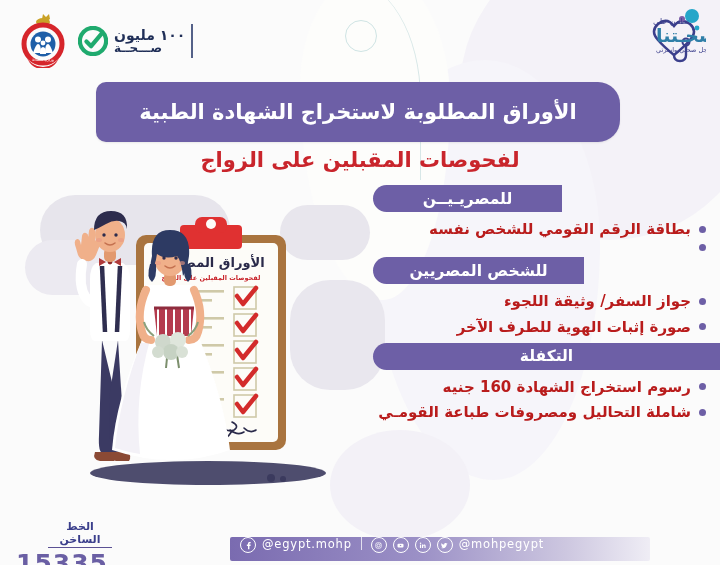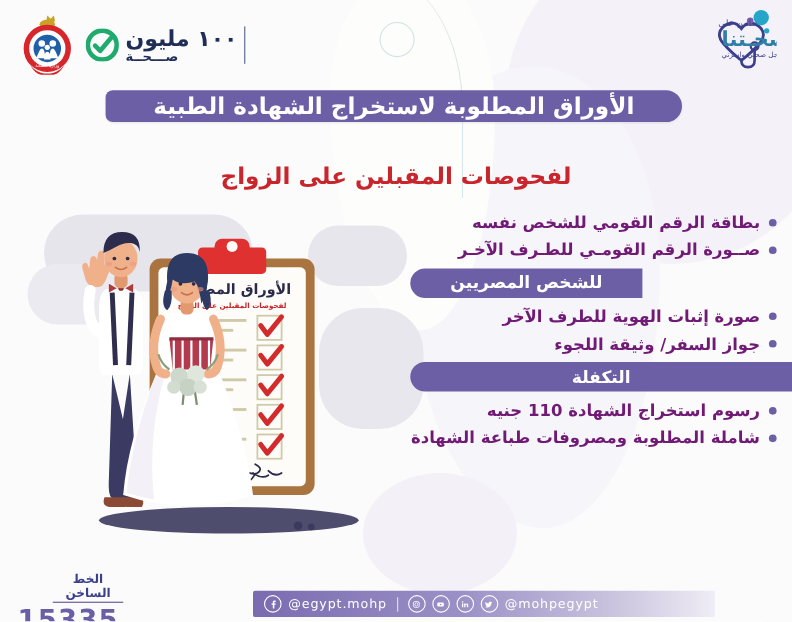--- a/index.html
+++ b/index.html
@@ -74,30 +74,30 @@
     background: #f3f1f7;
   }
 
   
   .header { position:absolute; top:0; left:0; right:0; height:78px; }
 
   .mohp-logo { position:absolute; left:16px; top:12px; width:54px; height:56px; }
   .hundred-million { position:absolute; left:78px; top:20px; height:42px; display:flex; align-items:center; gap:6px; }
   .hm-divider { width:1.5px; height:34px; background:#2a3b6b; opacity:.8; }
   .hm-text { display:flex; flex-direction:column; align-items:flex-end; line-height:1.0; color:#1f2e57; }
-  .hm-line1 { font-size:20px; font-weight:bold; letter-spacing:.5px; }
+  .hm-line1 { font-size:14px; font-weight:bold; letter-spacing:.5px; }
   .hm-line2 { font-size:12px; font-weight:bold; letter-spacing:2px; }
   .hm-check { width:30px; height:30px; }
 
   .brand-logo { position:absolute; right:14px; top:6px; width:128px; height:58px; }
 
   
   .title-banner {
     position:absolute; left:96px; top:82px;
-    width: 524px; height: 29px;
+    width: 524px; height: 60px;
     background: #6d5fa6;
     border-radius: 10px 22px 22px 10px;
     display:flex; align-items:center; justify-content:center;
     box-shadow: 0 1px 2px rgba(0,0,0,.08);
   }
   .title-banner .txt {
     color:#ffffff; font-size:21px; font-weight:bold; letter-spacing:0px;
     white-space:nowrap;
   }
   .subtitle {
@@ -119,21 +119,21 @@
     letter-spacing:.3px;
   }
   .sec-pill.w1 { margin-right: 158px; }
   .sec-pill.w2 { margin-right: 136px; }
   .sec-pill.w3 { }
 
   .sec-items { padding: 7px 14px 0 0; }
   .sec-item {
     display:flex; align-items:center; justify-content:flex-start;
     gap:8px; margin: 0 0 5px 0;
-    color:#701a75; font-size:15px; font-weight:bold;
+    color:#b91c1c; font-size:15px; font-weight:bold;
     white-space:nowrap;
   }
   .bullet {
     width:7px; height:7px; border-radius:50%;
     background:#6d5fa6; flex:0 0 auto;
   }
   .item-text { line-height:1.35; }
 
   
   .illus { position:absolute; left:58px; top:190px; width:320px; height:320px; }
@@ -148,21 +148,21 @@
   }
   .hotline .number {
     color:#6a5fa4; font-size:25px; font-weight:bold; letter-spacing:1px;
     margin-top:1px;
   }
   .social-bar {
     position:absolute; left:230px; top:537px;
     width: 400px; height:24px;
     background: linear-gradient(90deg, #7a6bb0 0%, #9b90c6 45%, #cdc7e0 80%, #efedf5 100%);
     border-radius:2px;
-    display:flex; align-items:center; gap:6px;
+    display:flex; gap:6px;
     padding: 0 10px;
     direction:ltr;
   }
   .social-bar .handle { color:#ffffff; font-size:11.5px; letter-spacing:.8px; }
   .social-bar .sep { width:1px; height:13px; background:#ffffff; opacity:.75; margin:0 3px; }
   .sic { width:14px; height:14px; border-radius:50%; border:1.3px solid #fff; display:flex; align-items:center; justify-content:center; }
   .sic svg { display:block; }
 </style>
 </head>
 <body>
@@ -229,56 +229,56 @@
   </div>
 
   <div class="title-banner">
     <span class="txt">الأوراق المطلوبة لاستخراج الشهادة الطبية</span>
   </div>
   <div class="subtitle">لفحوصات المقبلين على الزواج</div>
 
   <div class="sections">
 
     <div class="section">
+      <div class="sec-pill w1">للمصريـيــن</div>
       <div class="sec-items">
         <div class="sec-item">
           <span class="bullet"></span>
           <span class="item-text">بطاقة الرقم القومي للشخص نفسه</span>
         </div>
         <div class="sec-item">
           <span class="bullet"></span>
-          <span class="item-text">صــورة الرقم القومـي للطـرف الآخـر</span>
         </div>
       </div>
     </div>
 
     <div class="section">
       <div class="sec-pill w2">للشخص المصريين</div>
       <div class="sec-items">
         <div class="sec-item">
           <span class="bullet"></span>
+          <span class="item-text">جواز السفر/ وثيقة اللجوء</span>
+        </div>
+        <div class="sec-item">
+          <span class="bullet"></span>
           <span class="item-text">صورة إثبات الهوية للطرف الآخر</span>
-        </div>
-        <div class="sec-item">
-          <span class="bullet"></span>
-          <span class="item-text">جواز السفر/ وثيقة اللجوء</span>
         </div>
       </div>
     </div>
 
     <div class="section">
       <div class="sec-pill w3">التكفلة</div>
       <div class="sec-items">
         <div class="sec-item">
           <span class="bullet"></span>
-          <span class="item-text">رسوم استخراج الشهادة 110 جنيه</span>
-        </div>
-        <div class="sec-item">
-          <span class="bullet"></span>
-          <span class="item-text">شاملة المطلوبة ومصروفات طباعة الشهادة</span>
+          <span class="item-text">رسوم استخراج الشهادة 160 جنيه</span>
+        </div>
+        <div class="sec-item">
+          <span class="bullet"></span>
+          <span class="item-text">شاملة التحاليل ومصروفات طباعة القومـي</span>
         </div>
       </div>
     </div>
 
   </div>
 
   <svg class="illus" viewBox="0 0 320 320">
 
     <ellipse cx="150" cy="283" rx="118" ry="12" fill="#3b3a5e" opacity=".9"></ellipse>
     <circle cx="213" cy="288" r="4" fill="#3b3a5e"></circle>

